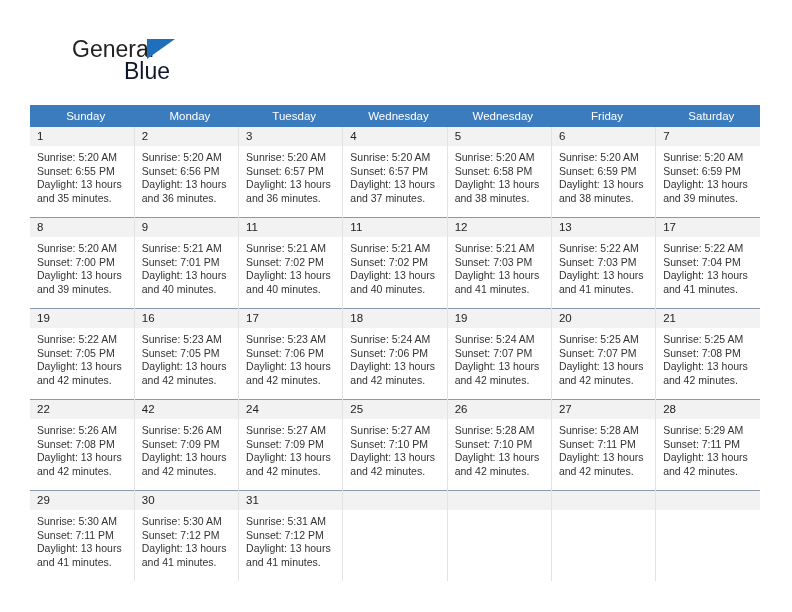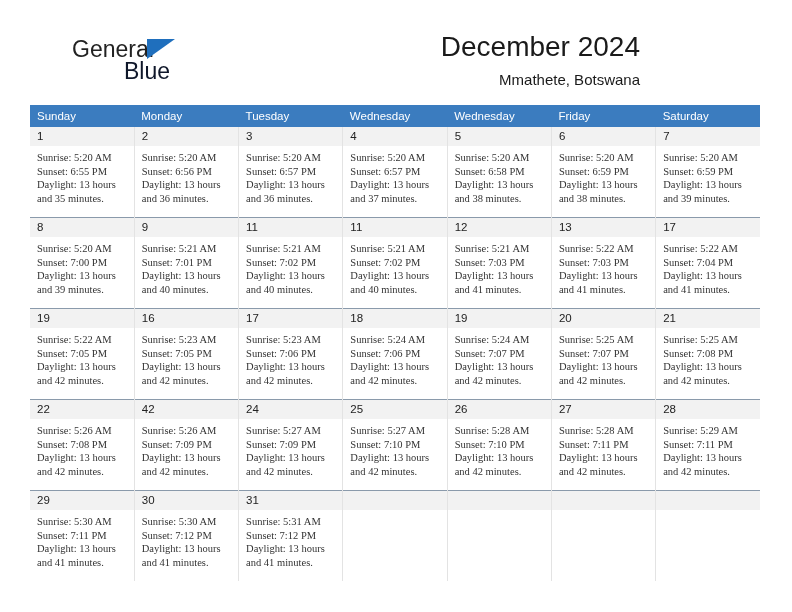--- a/index.html
+++ b/index.html
@@ -97,21 +97,21 @@
   table.calendar {
     width: 730px;
     border-collapse: collapse;
     table-layout: fixed;
   }
   table.calendar th {
     background: #3b7cbf;
     color: #ffffff;
     font-size: 11.5px;
     font-weight: normal;
-    text-align: left;
+    text-align: center;
     padding: 5px 0 5px 7px;
     height: 20px;
     border: none;
     font-family: "Liberation Sans", sans-serif;
   }
   table.calendar td {
     vertical-align: top;
     padding: 0;
     border-left: 1px solid #e3e3e3;
     border-top: 1px solid #8a9aab;
@@ -136,42 +136,38 @@
     height: 19px;
     line-height: 11px;
     font-family: "Liberation Sans", sans-serif;
   }
   .daycell.empty .daynum { background: #f2f2f2; }
   .dayinfo {
     padding: 5px 4px 0 7px;
     font-size: 10.5px;
     color: #333333;
     line-height: 13.6px;
-    font-family: Liberation Serif, serif;
+    font-family: Liberation Sans, sans-serif;
   }
   .dayinfo div { white-space: nowrap; }
   .dayinfo .daylight { white-space: normal; }
 </style>
 </head>
 <body>
 
 <div id="page">
 
   <div class="top-bar">
 
     <div class="brand">
       <span class="brand-general">General</span>
       <span class="brand-triangle"></span>
       <span class="brand-blue">Blue</span>
     </div>
 
-    <div class="title-block">
-      <div class="cal-title">December 2024</div>
-      <div class="cal-subtitle">Mmathete, Botswana</div>
-    </div>
 
   </div>
 
   <div class="cal-wrap">
     <table class="calendar">
       <thead>
         <tr>
           <th>Sunday</th>
           <th>Monday</th>
           <th>Tuesday</th>

